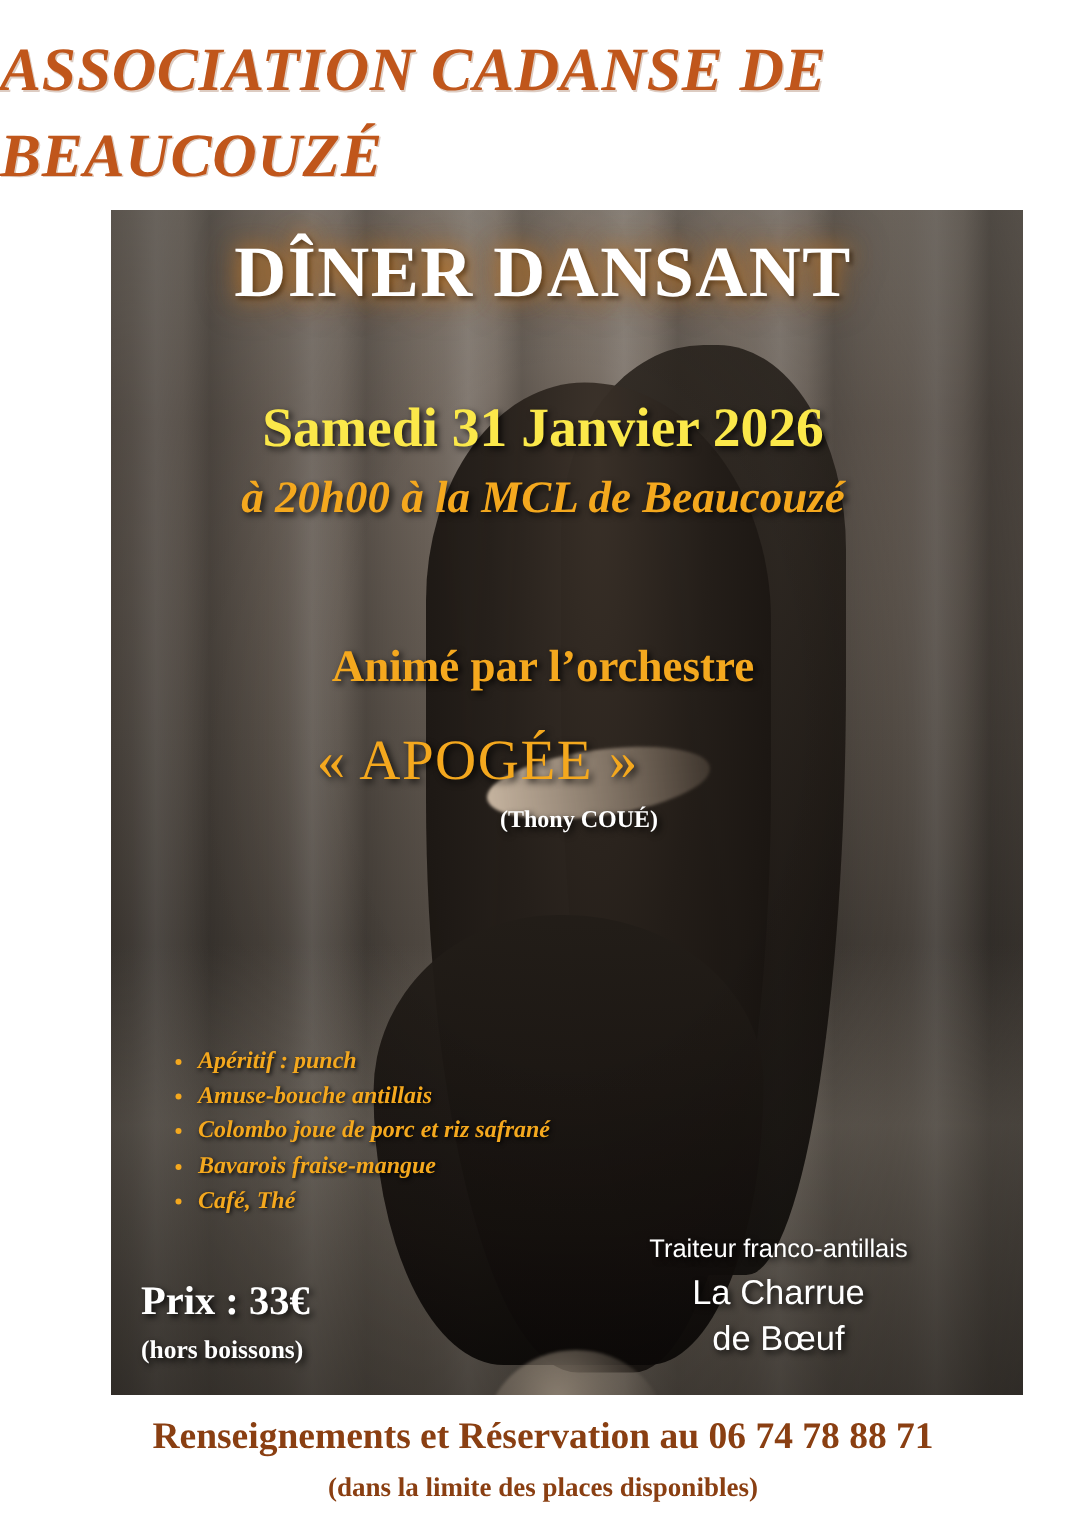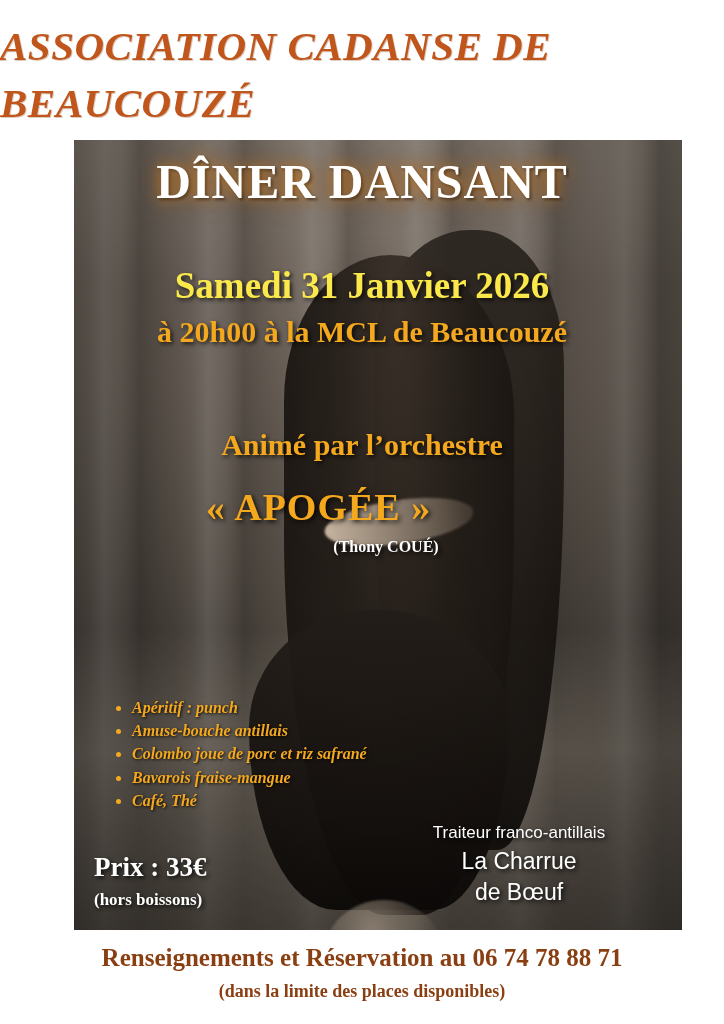--- a/index.html
+++ b/index.html
@@ -169,41 +169,42 @@
     position: absolute;
     top: 175px;
     left: 0;
     width: 576px;
     text-align: center;
     color: #f4a81e;
     font-family: "Liberation Serif", serif;
     font-weight: bold;
     font-size: 30px;
     text-shadow: 2px 2px 4px rgba(0,0,0,0.75);
+    font-style: italic;
   }
 
   .band-intro {
     position: absolute;
     top: 288px;
     left: 0;
     width: 576px;
     text-align: center;
     color: #f4a81e;
     font-weight: bold;
     font-size: 30px;
     text-shadow: 2px 2px 4px rgba(0,0,0,0.8);
   }
   .band-name {
     position: absolute;
     top: 345px;
     left: 0;
     width: 489px;
     text-align: center;
     color: #f4a81e;
-    font-weight: bold;
+    font-weight: normal;
     font-size: 38px;
     letter-spacing: 1px;
     text-shadow: 2px 2px 5px rgba(0,0,0,0.85);
   }
   .band-sub {
     position: absolute;
     top: 398px;
     left: 0;
     width: 624px;
     text-align: center;

